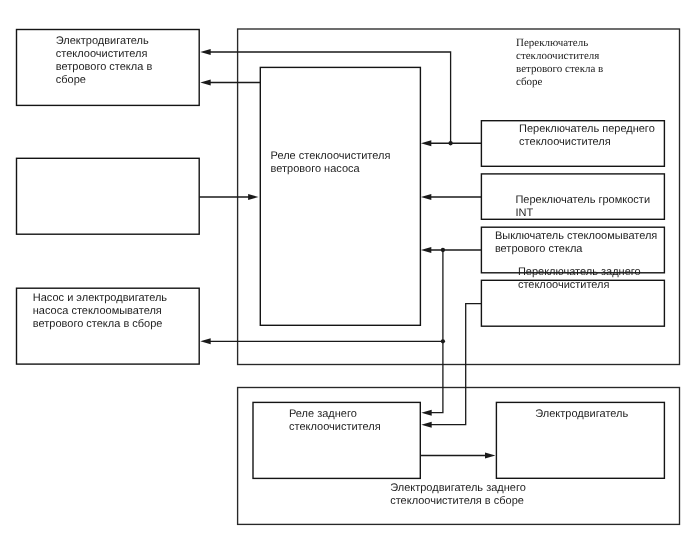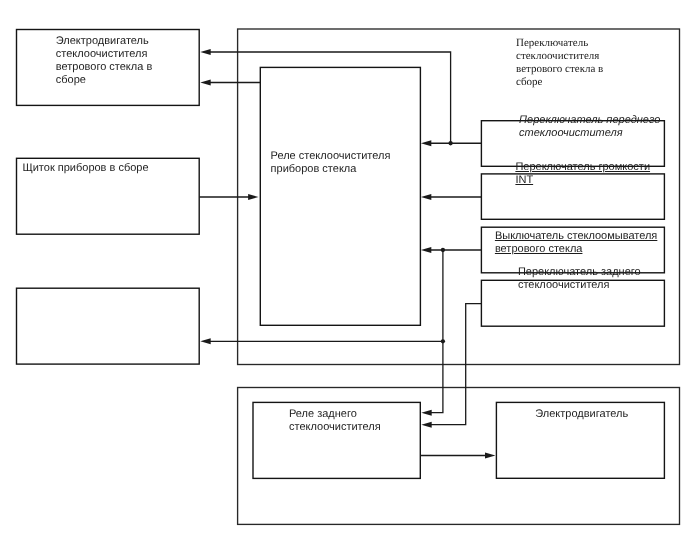--- a/index.html
+++ b/index.html
@@ -73,31 +73,35 @@
         <polygon points="495.4,455.5 485,458.5 485,452.5" fill="#1a1a1a"></polygon>
       </g>
       <circle cx="450.6" cy="143.25" r="2.15" fill="#1a1a1a"></circle>
       <circle cx="442.9" cy="250" r="2.15" fill="#1a1a1a"></circle>
       <circle cx="442.9" cy="341.35" r="2.15" fill="#1a1a1a"></circle>
     </svg>
 <div class="label" style="left: 55.8px; top: 34.8px;">Электродвигатель
 стеклоочистителя
 ветрового стекла в
 сборе</div>
-    <div class="label" style="left: 22.4px; top: 161.5px;">Щиток приборов в сборе</div>
+    <div class="label" style="left: 32.8px; top: 292.4px;">Насос и электродвигатель
+насоса стеклоомывателя
+ветрового стекла в сборе</div>
     <div class="label" style="left: 270.6px; top: 149.7px;">Реле стеклоочистителя
-приборов стекла</div>
-    <div class="label" style="left: 519.1px; top: 114px; font-style: italic;">Переключатель переднего
+ветрового насоса</div>
+    <div class="label" style="left: 519.1px; top: 123px;">Переключатель переднего
 стеклоочистителя</div>
-    <div class="label" style="left: 515.4px; top: 161px; text-decoration: underline;">Переключатель громкости
+    <div class="label" style="left: 515.4px; top: 194px;">Переключатель громкости
 INT</div>
-    <div class="label" style="left: 494.9px; top: 230.4px; text-decoration: underline;">Выключатель стеклоомывателя
+    <div class="label" style="left: 494.9px; top: 230.4px;">Выключатель стеклоомывателя
 ветрового стекла</div>
     <div class="label" style="left: 517.9px; top: 266px;">Переключатель заднего
 стеклоочистителя</div>
     <div class="label" style="left: 289px; top: 408.1px;">Реле заднего
 стеклоочистителя</div>
     <div class="label" style="left: 535.3px; top: 407.8px;">Электродвигатель</div>
     <div class="label" style="left: 516px; top: 37px; font-family: Liberation Serif, serif;">Переключатель
 стеклоочистителя
 ветрового стекла в
 сборе</div>
+    <div class="label" style="left: 390.2px; top: 482px;">Электродвигатель заднего
+стеклоочистителя в сборе</div>
   </div>
 
 </body></html>

